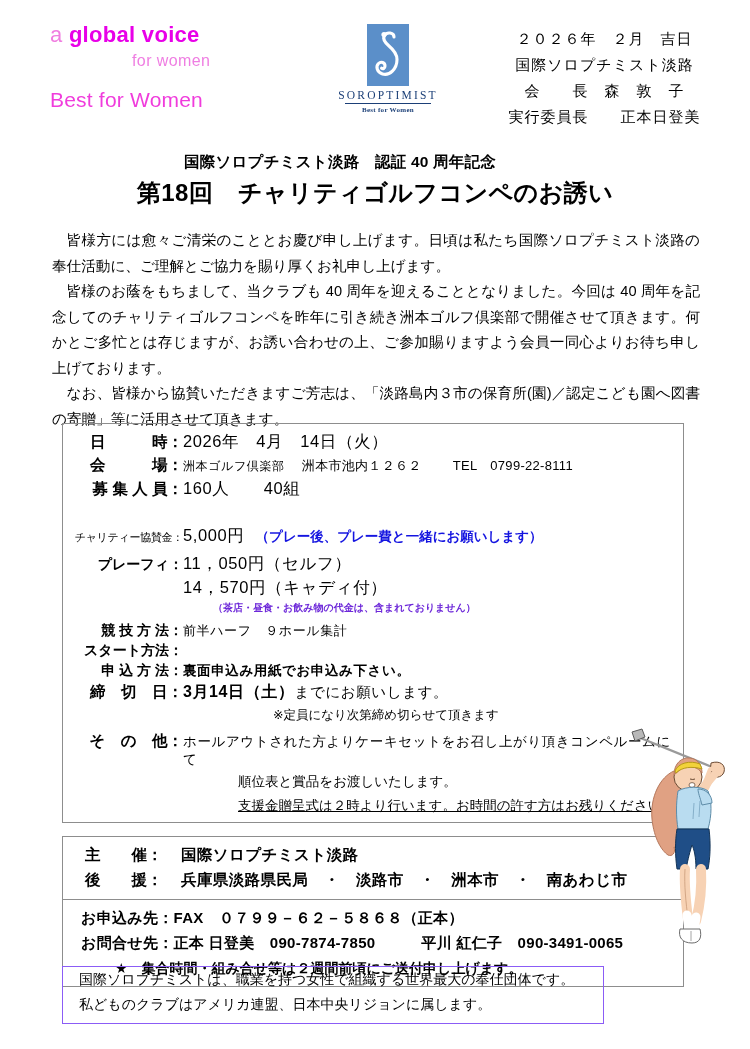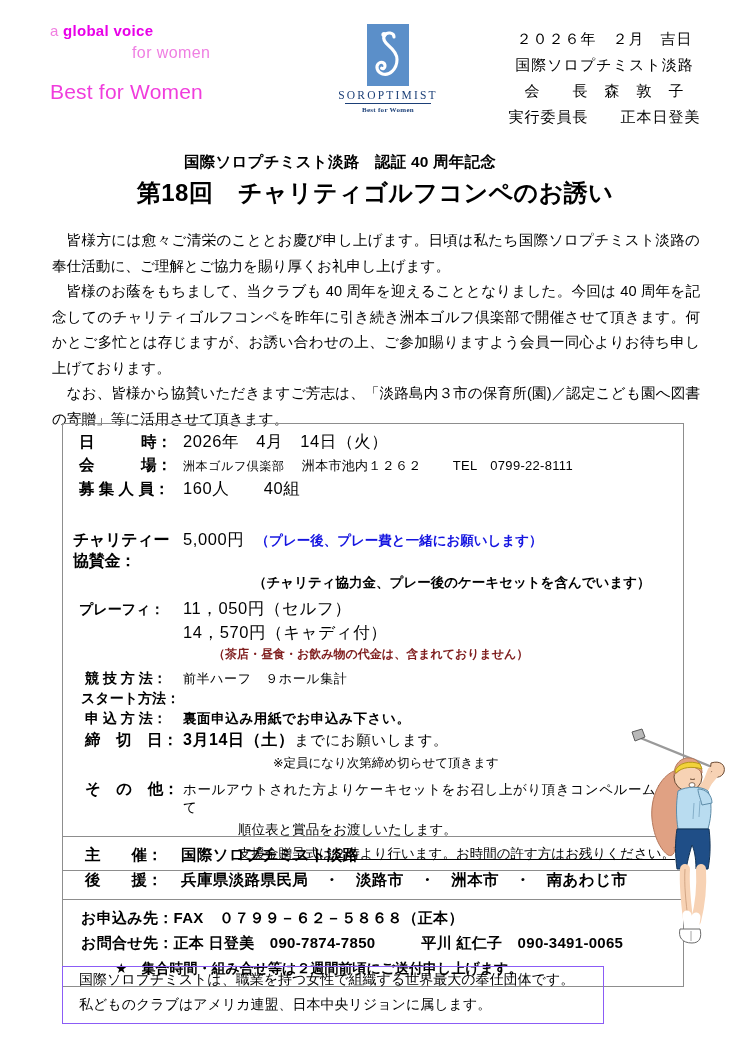--- a/index.html
+++ b/index.html
@@ -24,21 +24,21 @@
     position: absolute;
     top: 22px; left: 0; right: 0;
     height: 120px;
   }
   .brand {
     position: absolute;
     left: 50px; top: 0;
     width: 250px;
     line-height: 1.15;
   }
-  .brand-l1 { font-size: 15px; }
+  .brand-l1 { font-size: 22px; }
   .brand-l1 .a-word { color: #f07ee0; font-weight: normal; letter-spacing: .5px; }
   .brand-l1 .gv { color: #e800e8; font-weight: bold; letter-spacing: .3px; }
   .brand-l2 {
     font-size: 16px; color: #ef7ee2; text-align: left;
     padding-left: 82px; margin-top: 5px; letter-spacing: .4px;
   }
   .brand-l3 {
     font-size: 21px; color: #f03cdc; margin-top: 17px; letter-spacing: .2px;
   }
 
@@ -114,33 +114,33 @@
     width: 622px;
     border: 1px solid #8d8d8d;
     box-sizing: border-box;
     padding: 6px 0 4px 0;
     font-size: 15px;
   }
   .row { display: flex; align-items: baseline; padding: 1px 0; }
   .lbl {
     width: 120px;
     flex: 0 0 120px;
-    text-align: left;
+    text-align: right;
     padding-left: 16px;
     font-weight: bold;
     box-sizing: border-box;
     font-size: 15.5px;
   }
-  .lbl-small { font-size: 16px; font-weight: bold; letter-spacing: -.3px; padding-left: 10px; margin-top: 28px; }
+  .lbl-small { font-size: 11px; font-weight: normal; letter-spacing: -.3px; padding-left: 10px; margin-top: 28px; }
   .lbl-med { font-size: 14px; font-weight: bold; }
   .val { flex: 1; font-size: 16.5px; letter-spacing: .6px; }
   .val-small { font-size: 13px; letter-spacing: .3px; }
   .val-sm2 { font-size: 13.5px; }
   .blue { color: #1414e0; font-weight: bold; font-size: 13.5px; letter-spacing: 0; }
-  .blue-lg { color: #7f1d1d; font-weight: bold; font-size: 12px; }
+  .blue-lg { color: #6d28d9; font-weight: bold; font-size: 10px; }
   .indent-note { padding-left: 190px; font-size: 13.5px; font-weight: bold; }
   .indent-val { padding-left: 120px; }
   .note-small { padding-left: 210px; font-size: 12.5px; padding-top: 2px; }
   .other-cont { padding-left: 175px; font-size: 13.5px; line-height: 22px; }
   .underline { text-decoration: underline; }
 
   
   .org-box {
     position: absolute;
     left: 62px; top: 836px;
@@ -255,23 +255,20 @@
     </div>
 
     <div class="row">
       <div class="lbl lbl-small">チャリティー協賛金：</div>
       <div class="val">
         <span>5,000円</span>
         <span class="blue" style="margin-left:6px">（プレー後、プレー費と一緒にお願いします）</span>
       </div>
     </div>
 
-    <div class="row">
-      <div class="indent-note">（チャリティ協力金、プレー後のケーキセットを含んでいます）</div>
-    </div>
 
     <div class="row" style="margin-top:4px">
       <div class="lbl lbl-med">プレーフィ：</div>
       <div class="val">11，050円（セルフ）</div>
     </div>
 
     <div class="row">
       <div class="val indent-val">14，570円（キャディ付）</div>
     </div>
 

